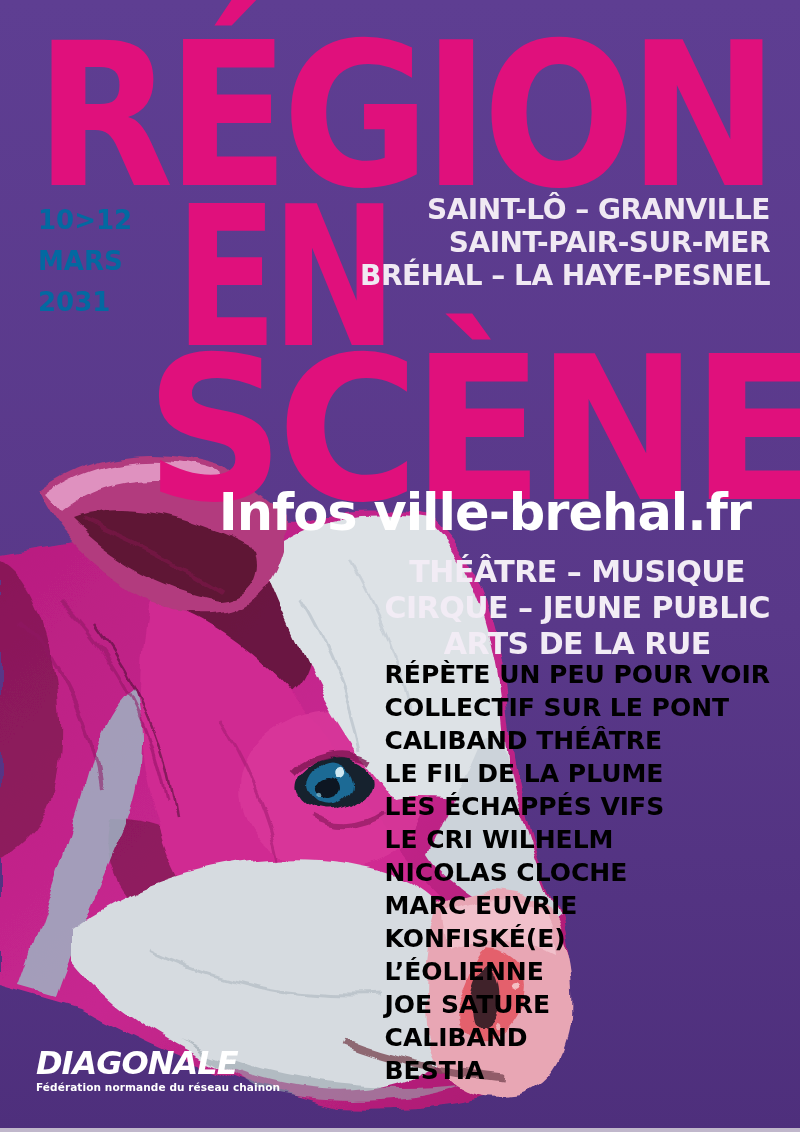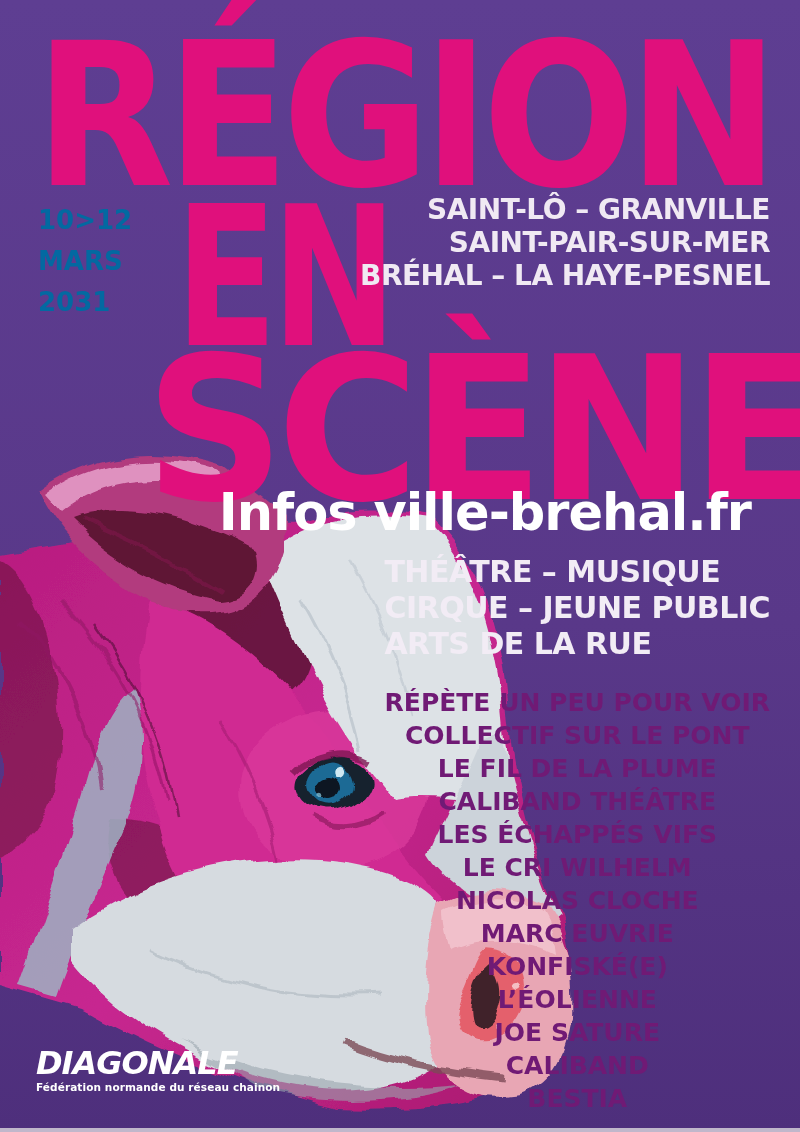--- a/index.html
+++ b/index.html
@@ -27,27 +27,27 @@
     right:30px;top:193px;text-align:right;color:#f0e9f3;font-weight:bold;
     font-size:28px;line-height:33px;letter-spacing:-0.5px;
   }
   
   .infos{
     right:49px;top:485px;color:#ffffff;font-weight:bold;
     font-size:51px;line-height:56px;letter-spacing:-1px;white-space:nowrap;
   }
   
   .genres{
-    right:30px;top:554px;text-align:left;color:#f2ecf5;font-weight:bold;
+    right:30px;top:554px;text-align:center;color:#f2ecf5;font-weight:bold;
     font-size:30px;line-height:36px;letter-spacing:-0.5px;
   }
   
   .artists{
-    right:30px;top:658px;text-align:center;color:#701a75;font-weight:bold;
-    font-size:25px;line-height:33px;letter-spacing:0;margin-top:28px;
+    right:30px;top:658px;text-align:left;color:#000000;font-weight:bold;
+    font-size:25px;line-height:33px;letter-spacing:0;
   }
   
   .logo{left:36px;top:1046px;color:#ffffff;}
   .logo-name{
     font-size:32px;font-weight:bold;font-style:italic;letter-spacing:-1px;line-height:34px;
   }
   .logo-tagline{
     font-size:10.5px;font-weight:bold;letter-spacing:0.1px;margin-top:1px;white-space:nowrap;
   }
   .bottom-strip{
@@ -171,22 +171,22 @@
 
 <div class="genres abs">
   <div>THÉÂTRE – MUSIQUE</div>
   <div>CIRQUE – JEUNE PUBLIC</div>
   <div>ARTS DE LA RUE</div>
 </div>
 
 <div class="artists abs">
   <div>RÉPÈTE UN PEU POUR VOIR</div>
   <div>COLLECTIF SUR LE PONT</div>
+  <div>CALIBAND THÉÂTRE</div>
   <div>LE FIL DE LA PLUME</div>
-  <div>CALIBAND THÉÂTRE</div>
   <div>LES ÉCHAPPÉS VIFS</div>
   <div>LE CRI WILHELM</div>
   <div>NICOLAS CLOCHE</div>
   <div>MARC EUVRIE</div>
   <div>KONFISKÉ(E)</div>
   <div>L’ÉOLIENNE</div>
   <div>JOE SATURE</div>
   <div>CALIBAND</div>
   <div>BESTIA</div>
 </div>

